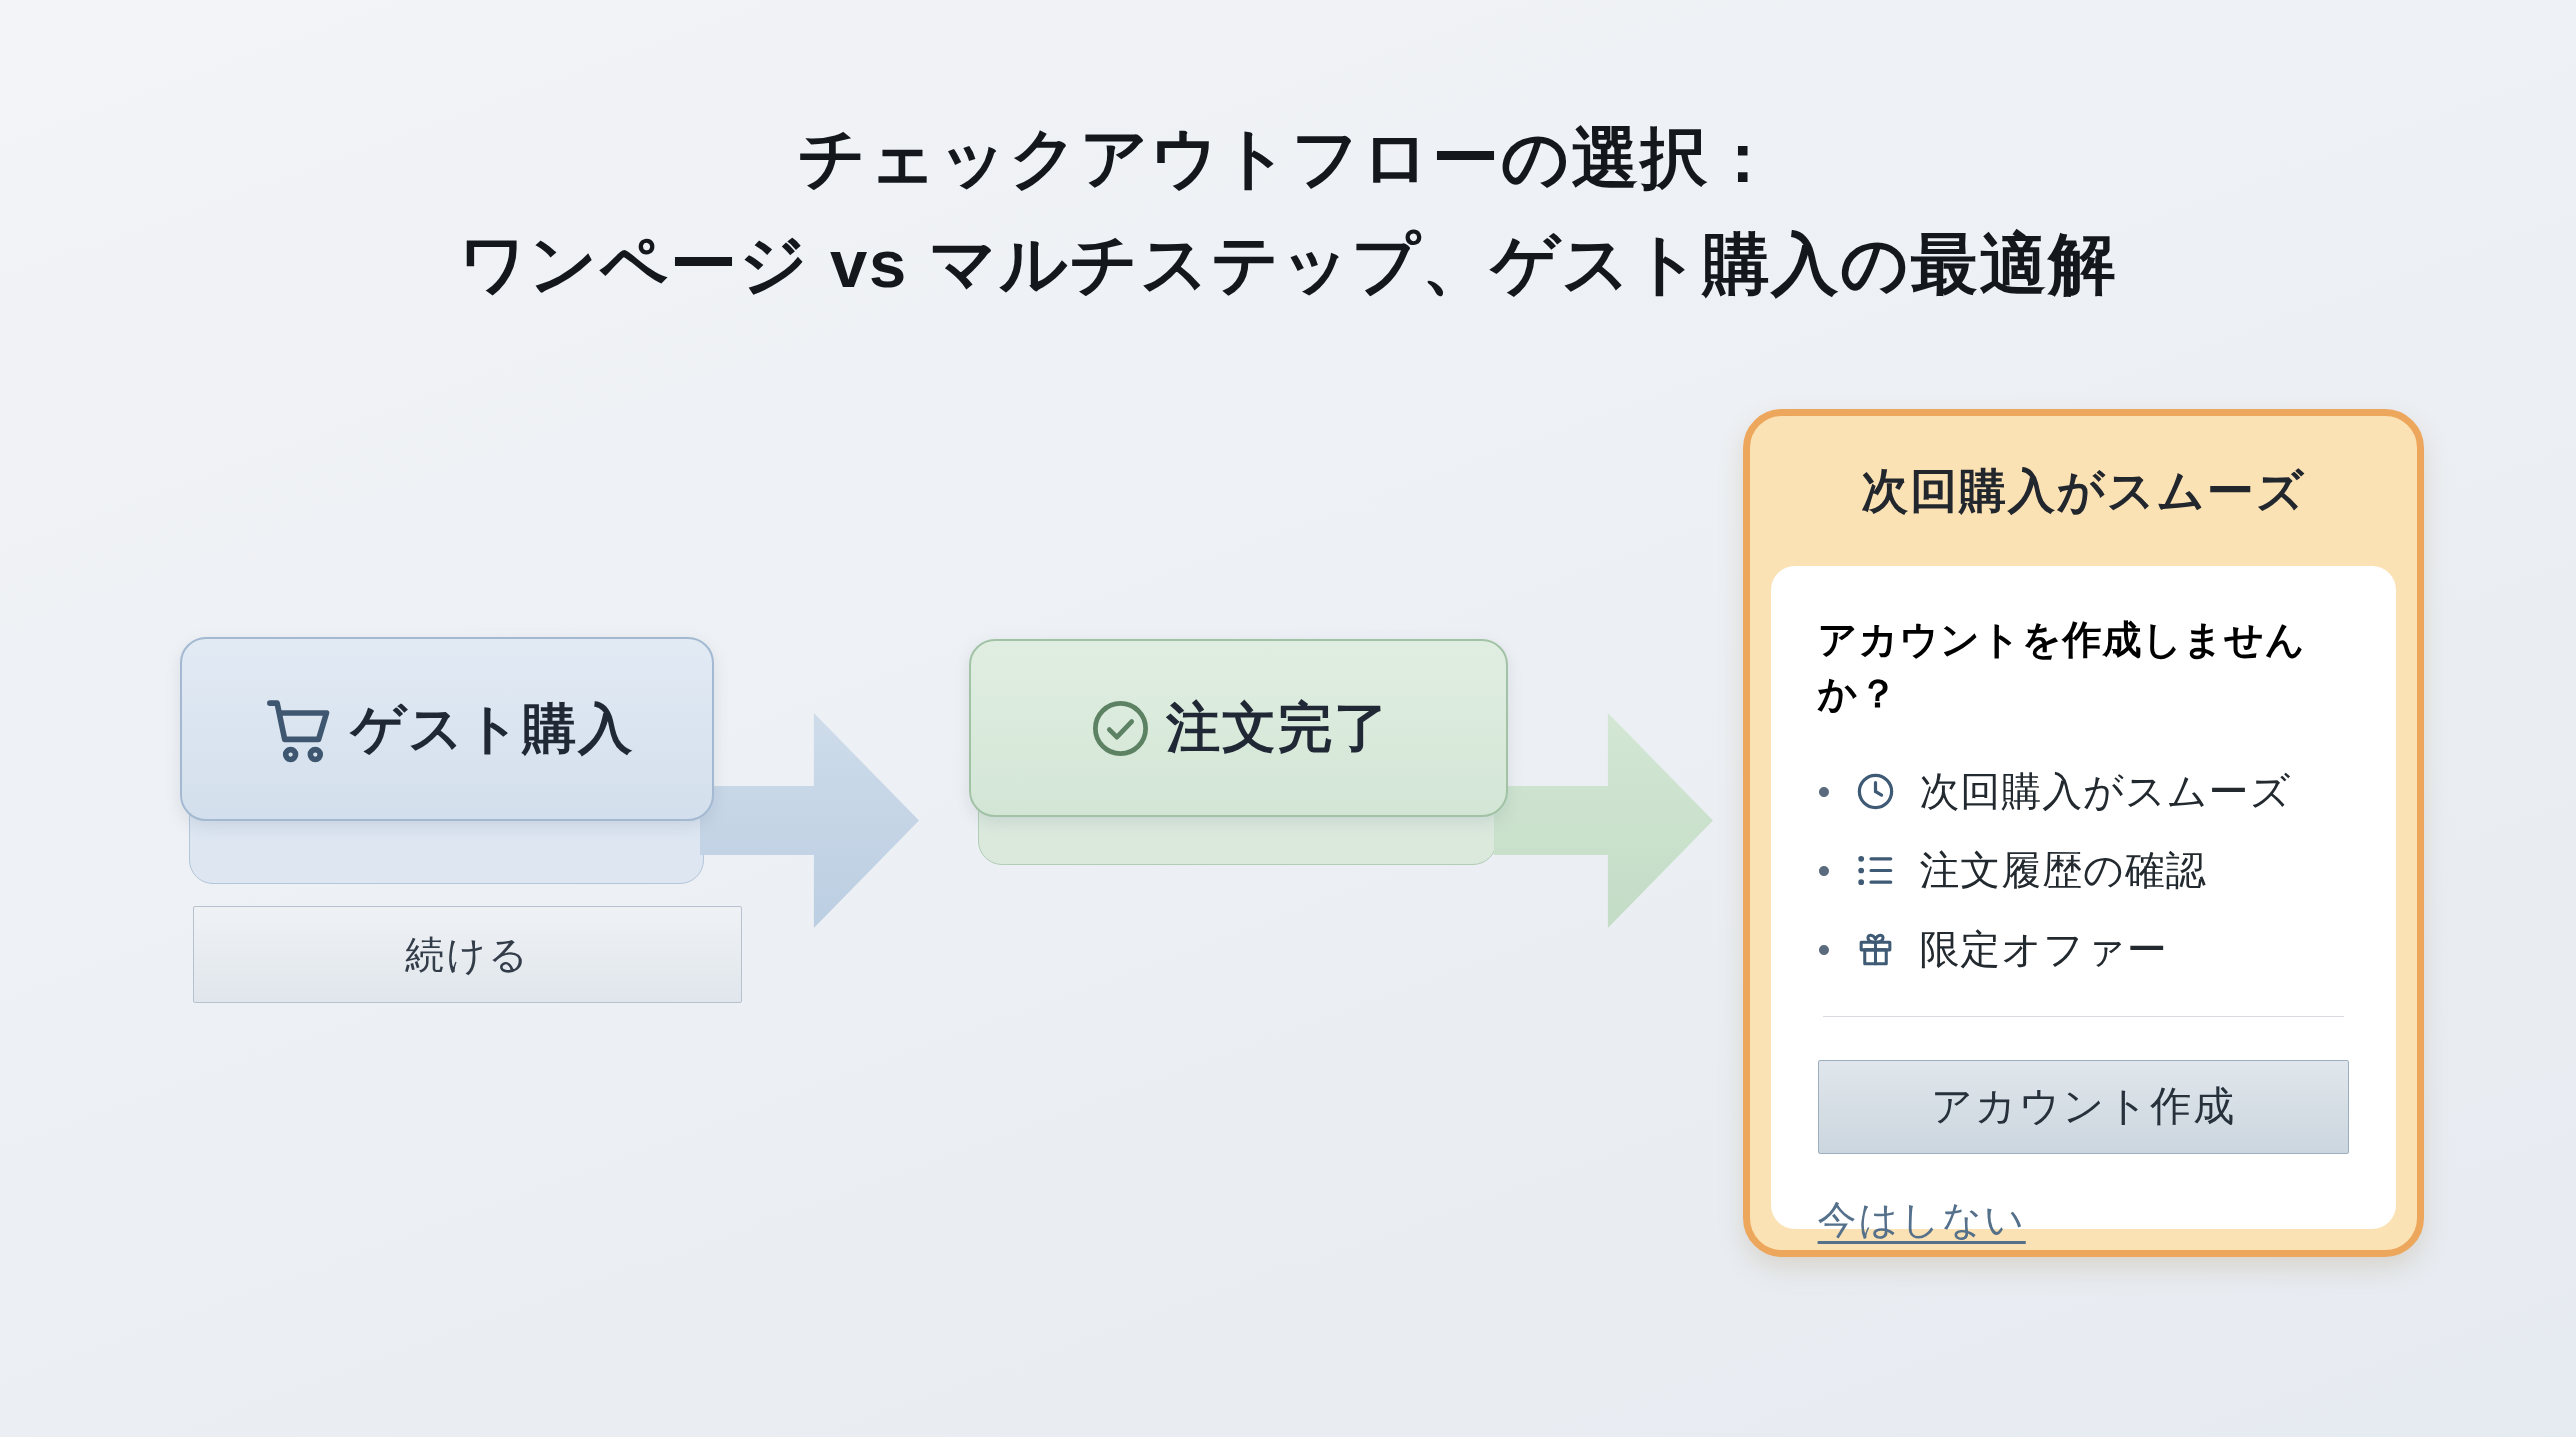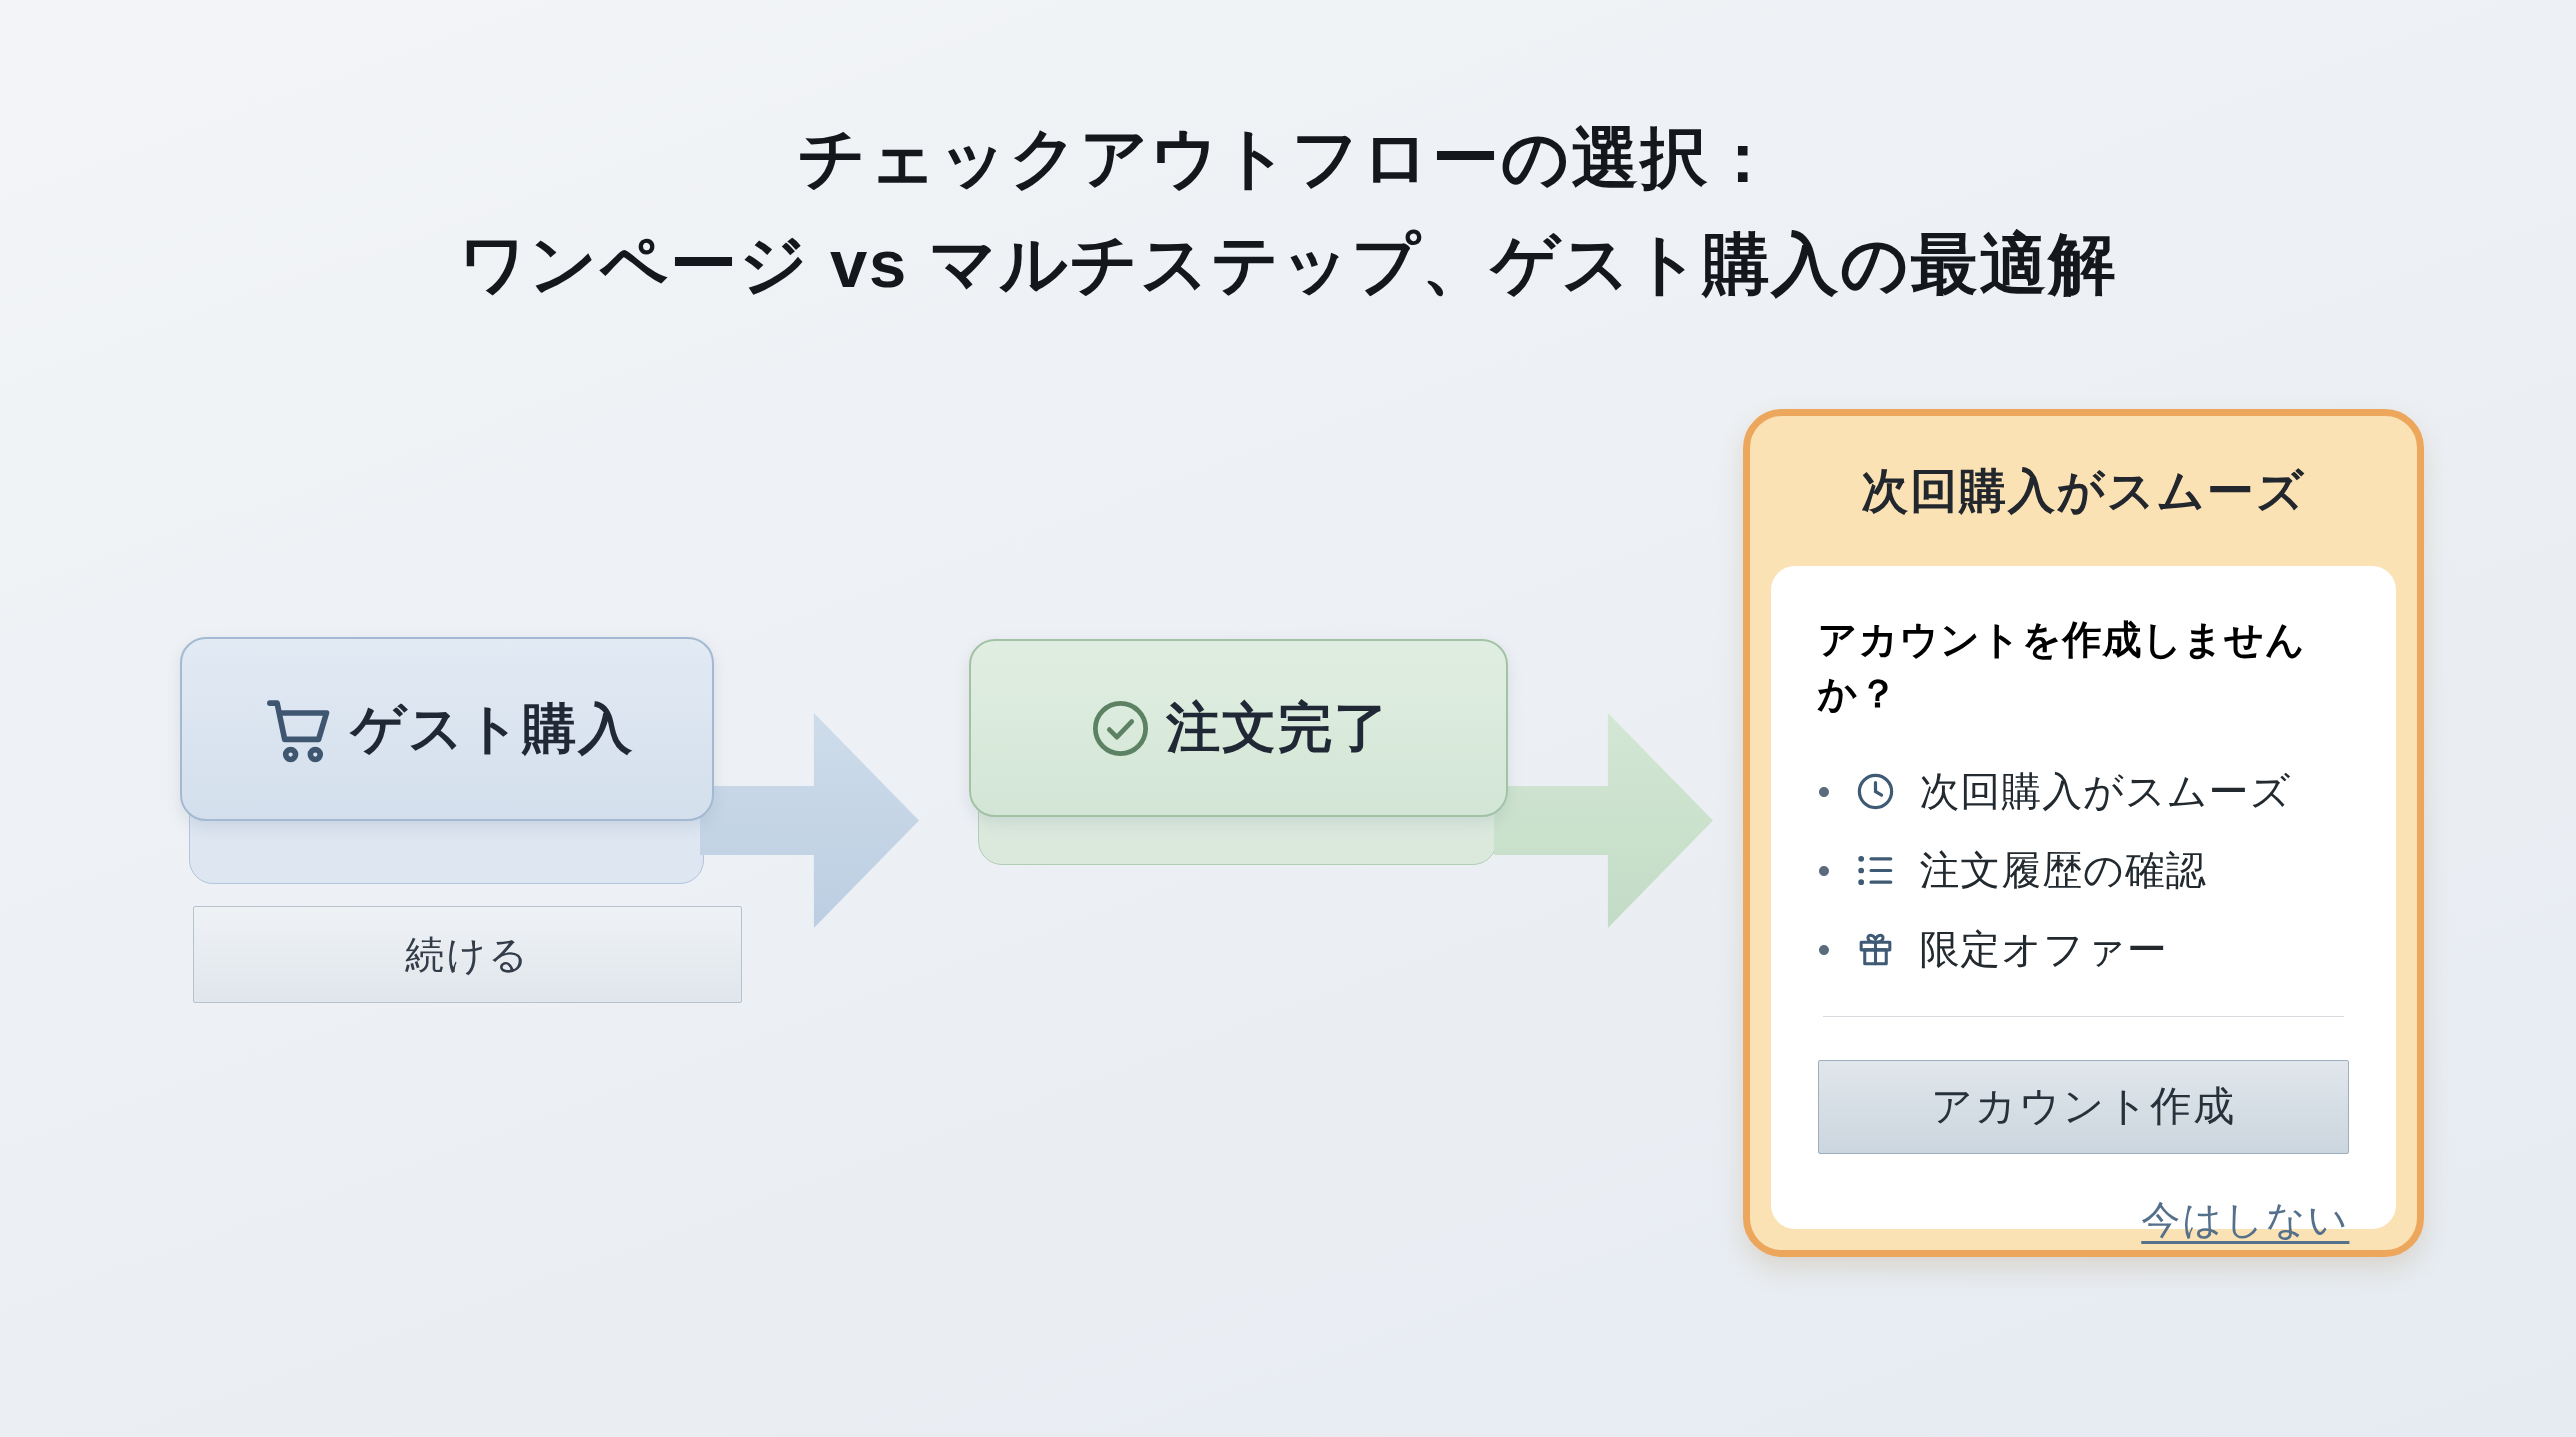--- a/index.html
+++ b/index.html
@@ -83,21 +83,21 @@
   .b-icon svg{width:100%;height:100%;display:block;}
   .divider{border:none;border-top:1.9px solid #d8dce1;margin:39px 5.6px 43px 5.6px;}
   .create-btn{
     width:100%;height:94px;border-radius:2px;
     background:linear-gradient(180deg,#e0e6ec 0%,#ccd6de 100%);
     border:1.9px solid #9dafbe;box-sizing:border-box;
     display:flex;align-items:center;justify-content:center;
     font-size:41px;color:#27313c;cursor:pointer;letter-spacing:1.9px;
   }
   .skip-link{
-    display:block;text-align:right;margin-top:39px;
+    display:block;text-align:left;margin-top:39px;
     font-size:39px;color:#54708a;text-decoration:underline;
     text-underline-offset:7.5px;cursor:pointer;letter-spacing:1.9px;
   }
 </style>
 </head>
 <body>
 
 <div class="canvas">
 
   <div class="title">

